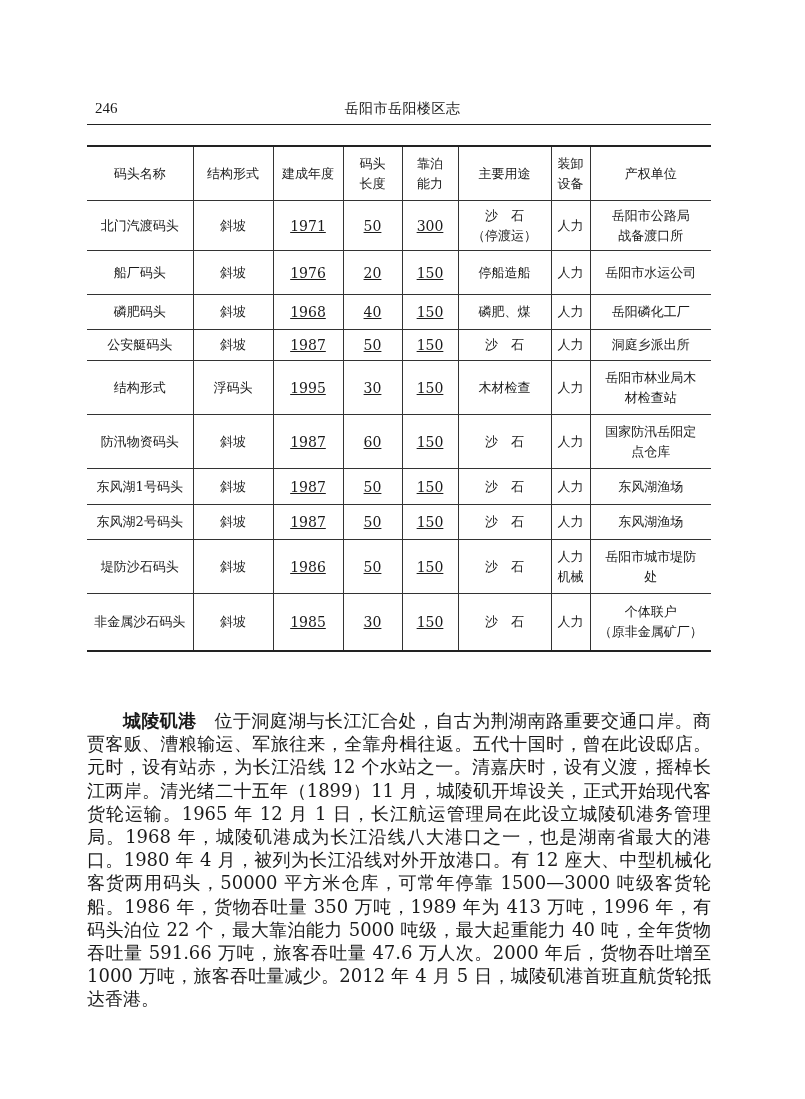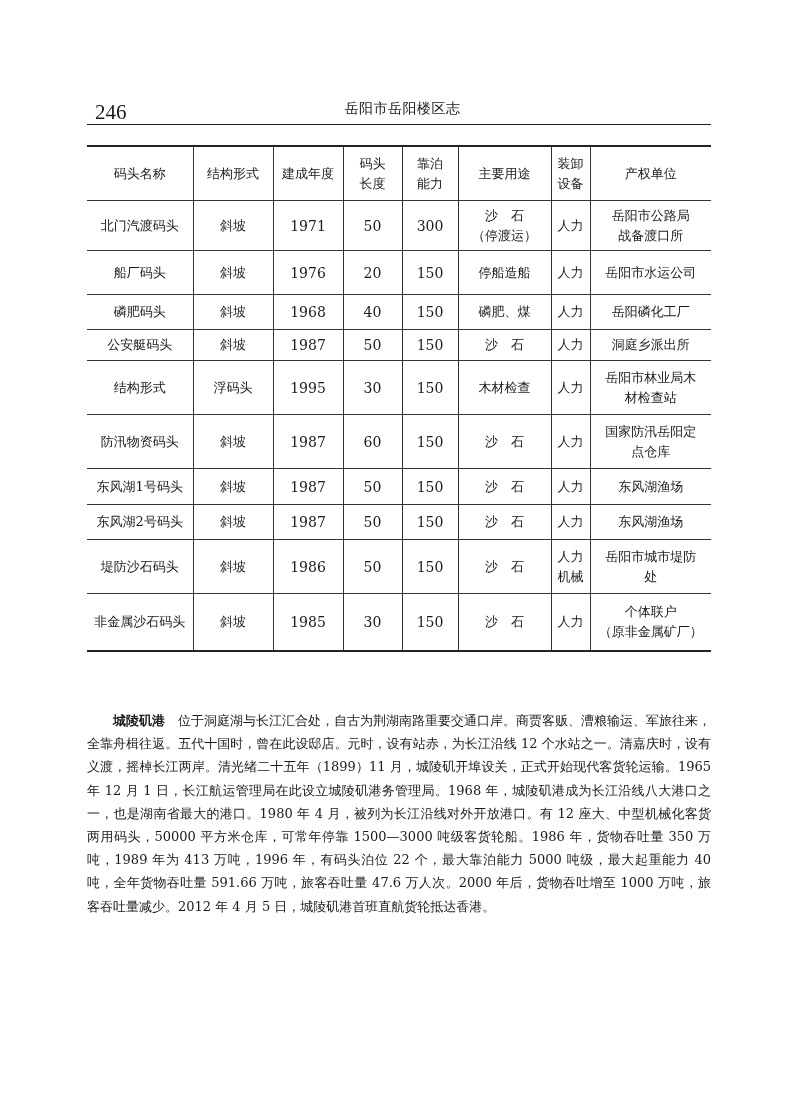--- a/index.html
+++ b/index.html
@@ -3,21 +3,21 @@
 <meta charset="utf-8">
 <style>
   html, body { margin: 0; padding: 0; background: #ffffff; }
   body {
     width: 805px; height: 1099px; position: relative; overflow: hidden;
     font-family: "DejaVu Serif", "Liberation Serif", serif;
     color: #1a1a1a;
   }
   .page-number {
     position: absolute; left: 95px; top: 100px;
-    font-family: "Liberation Serif", serif; font-size: 21px;
+    font-family: "Liberation Serif", serif; font-size: 15px;
   }
   .running-title {
     position: absolute; left: 0; width: 805px; top: 100px; text-align: center;
     font-family: "DejaVu Sans", sans-serif; font-weight: normal; font-size: 14px;
     letter-spacing: 0.5px;
   }
   .header-rule {
     position: absolute; left: 87px; width: 624px; top: 124px;
     border-top: 1.5px solid #222;
   }
@@ -30,24 +30,24 @@
     border-left: 1px solid #333; border-right: 1px solid #333;
     border-top: 1px solid #333; border-bottom: 1px solid #333;
     text-align: center; vertical-align: middle; padding: 0 2px;
     font-weight: normal;
     font-family: "DejaVu Serif", serif;
   }
   table.wharf-table tr > *:first-child { border-left: none; }
   table.wharf-table tr > *:last-child { border-right: none; }
   table.wharf-table thead tr th { border-top: 2px solid #222; height: 53px; }
   table.wharf-table tbody tr:last-child td { border-bottom: 2px solid #222; }
-  .num { font-family: "Liberation Serif", serif; font-size: 14px; }
+  .num { font-family: "Liberation Serif", serif; font-size: 14px; text-decoration: underline; }
   .prose {
     position: absolute; left: 87px; width: 624px; top: 709px;
-    font-size: 13px; line-height: 23.2px; text-align: justify;
+    font-size: 18px; line-height: 23.2px; text-align: justify;
   }
   .prose p { margin: 0; text-indent: 2em; }
   .prose .lead { font-family: "DejaVu Sans", sans-serif; font-weight: bold; margin-right: 1em; }
 </style>
 </head>
 <body>
 
 <div class="page-number">246</div>
 <div class="running-title">岳阳市岳阳楼区志</div>
 <div class="header-rule"></div>

